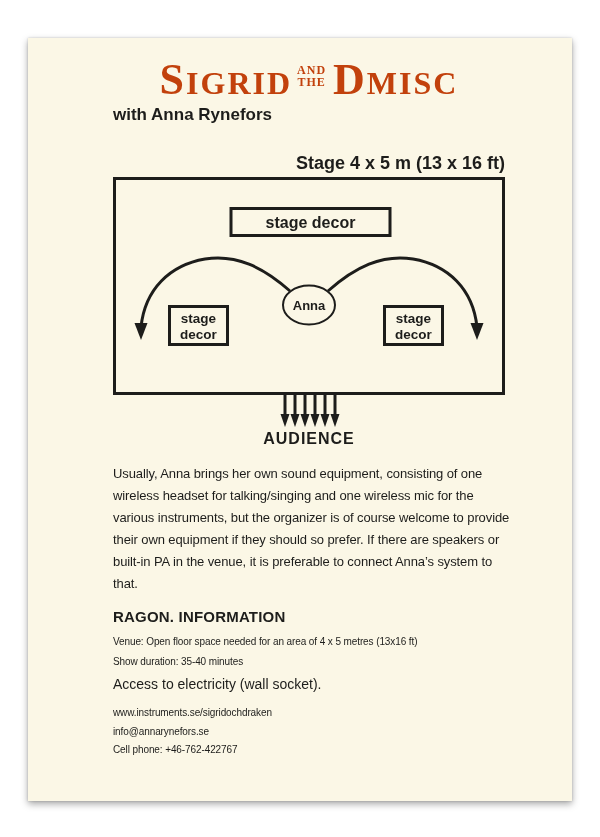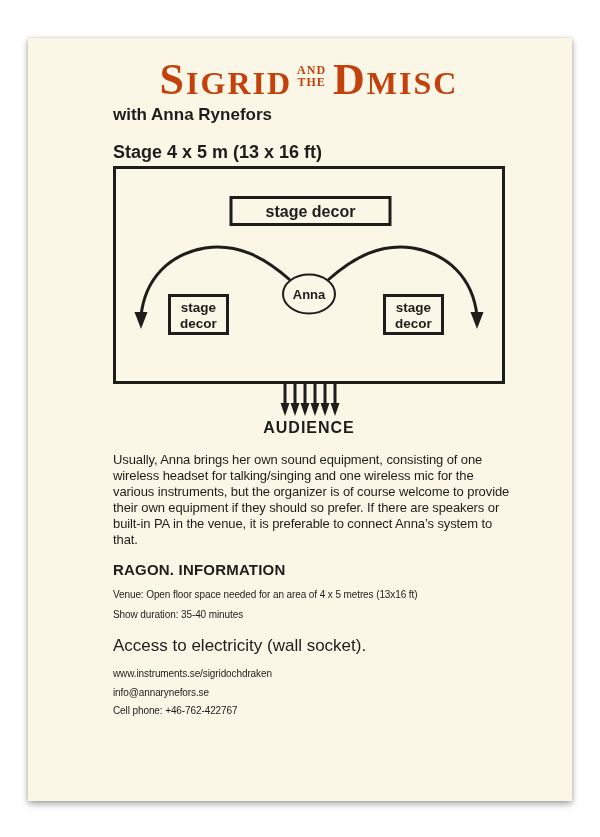--- a/index.html
+++ b/index.html
@@ -64,60 +64,60 @@
   .subtitle {
     width: 392px;
     text-align: left;
     font-size: 17px;
     font-weight: bold;
     margin-top: 1px;
   }
   
   .stage-heading {
     width: 392px;
-    text-align: left;
+    text-align: right;
     font-size: 18px;
     font-weight: bold;
-    margin-top: 17px;
+    margin-top: 28px;
     height: 22px;
   }
   svg.diagram { display: block; margin-top: 2px; }
   svg.diagram text {
     font-family: "Liberation Sans", sans-serif;
     font-weight: bold;
     fill: #1D1D1B;
   }
   .t-decor-top { font-size: 16px; }
   .t-anna { font-size: 13px; }
   .t-decor-side { font-size: 13.5px; }
   .t-audience { font-size: 16px; letter-spacing: 1px; }
   
   .sound-paragraph {
     margin-top: 16px;
     width: 400px;
     font-size: 13px;
     letter-spacing: -0.1px;
-    line-height: 16px;
+    line-height: 22px;
   }
   .misc-heading {
     margin-top: 13px;
     font-size: 15px;
     font-weight: bold;
     letter-spacing: 0.2px;
   }
   .misc-lines { margin-top: 7px; }
   .misc-lines .line, .contact .line {
     font-size: 10px;
     letter-spacing: -0.1px;
     line-height: 19.5px;
     white-space: nowrap;
   }
   .electricity {
-    margin-top: 12px;
-    font-size: 17px;
+    margin-top: 4px;
+    font-size: 14px;
     line-height: 19px;
     white-space: nowrap;
   }
   .contact { margin-top: 10px; }
   .contact .line { line-height: 18.5px; }
 </style>
 </head>
 <body>
 
 <div class="canvas">

